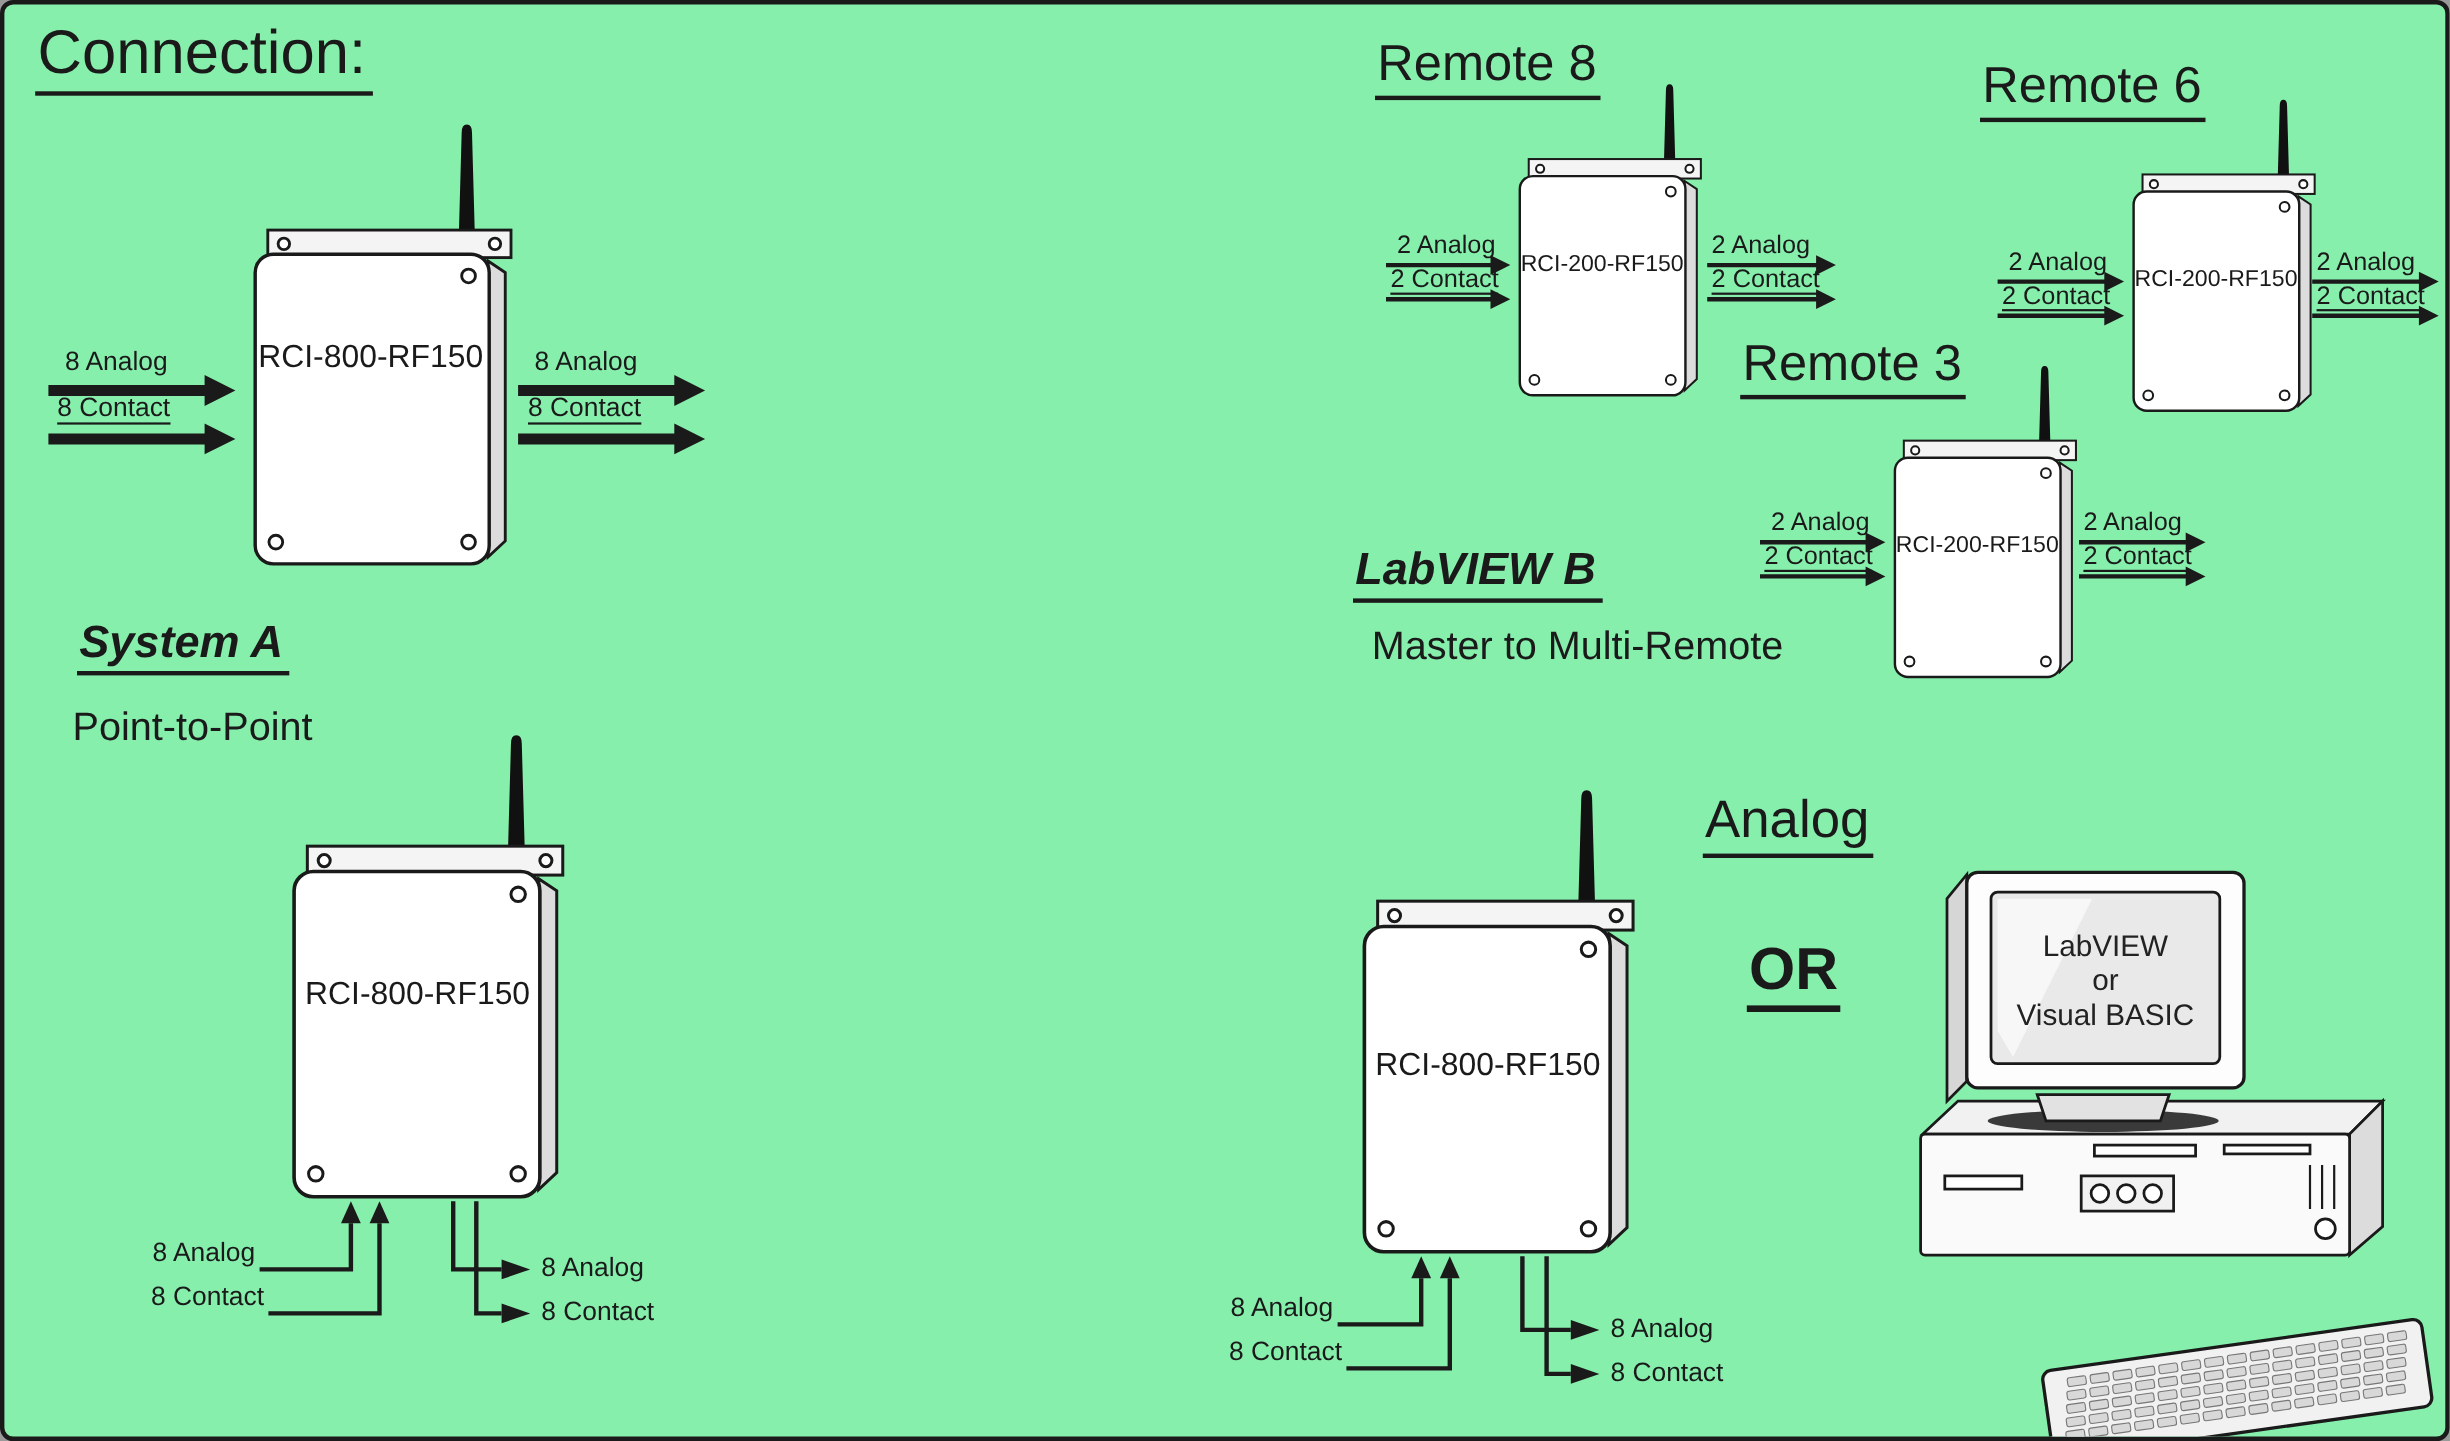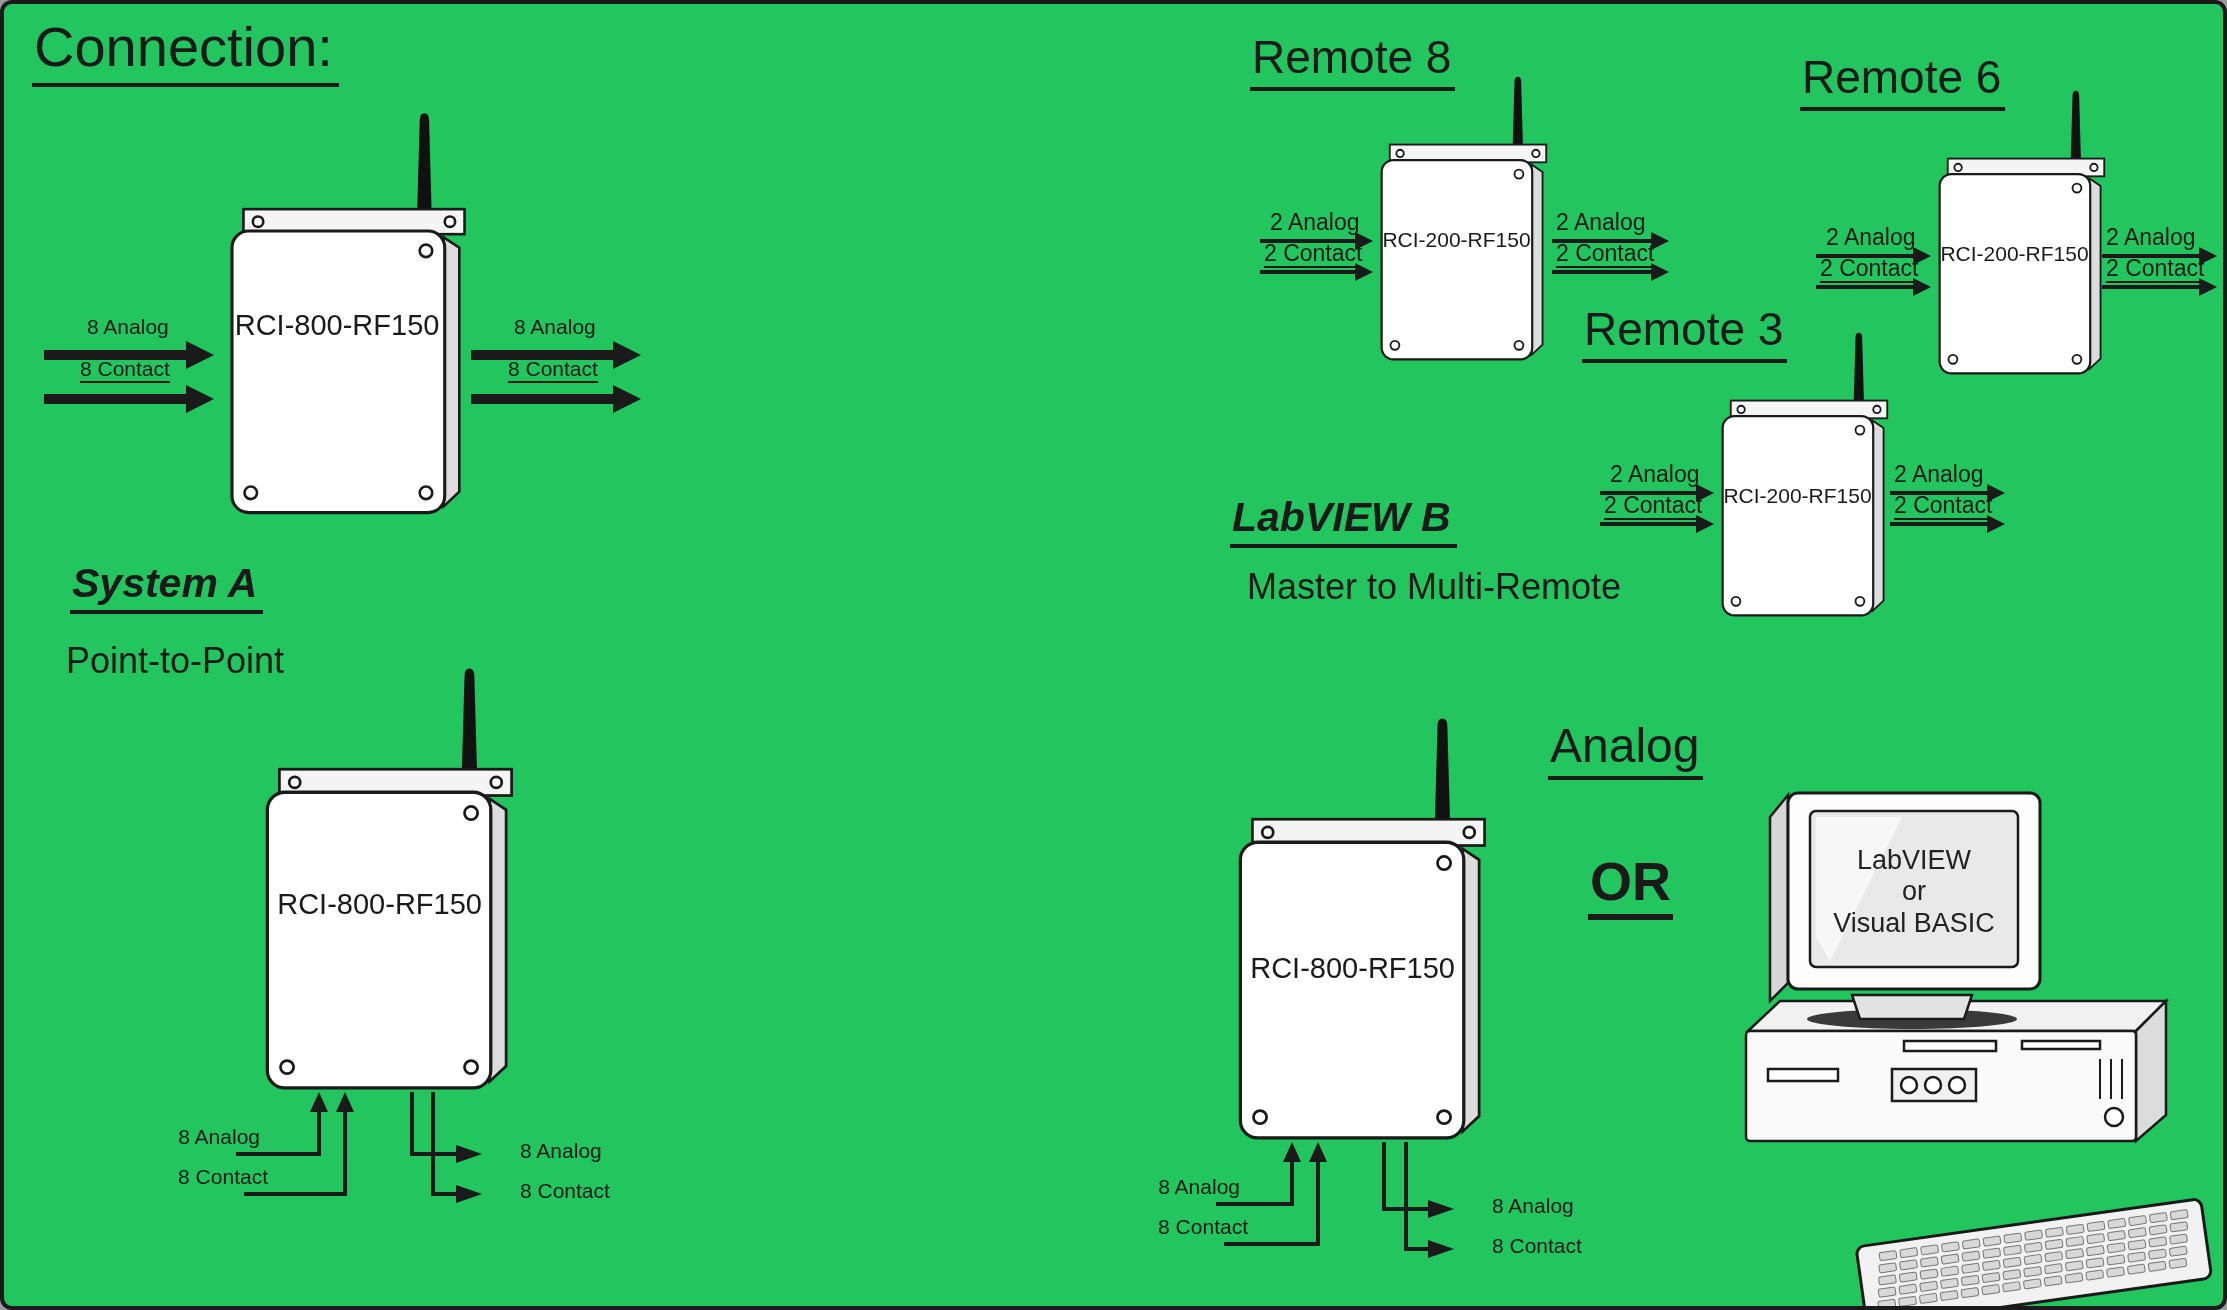--- a/index.html
+++ b/index.html
@@ -1,31 +1,31 @@
 <!DOCTYPE html>
 <html><head>
 <meta charset="utf-8">
 <style>
   * { margin:0; padding:0; box-sizing:border-box; }
   html,body { background:#9a9a9a; }
   body { font-family:"Liberation Sans", sans-serif; color:#1a1a1a; }
-  .canvas { position:relative; width:2227px; height:1310px; background:#22c55e;
+  .canvas { position:relative; width:2227px; height:1310px; background:#86efac;
             border:4px solid #1a1a1a; border-radius:12px; overflow:hidden; }
   .abs { position:absolute; }
 
   
   .title   { font-size:56px; border-bottom:4px solid #1a1a1a; padding:0 6px 4px 2px; display:inline-block; }
   .remote-h{ font-size:46px; border-bottom:4px solid #1a1a1a; padding:0 4px 3px 2px; display:inline-block; }
   .system-h{ font-size:41px; font-weight:bold; font-style:italic; border-bottom:4px solid #1a1a1a; padding:0 6px 3px 2px; display:inline-block; }
   .sub-h   { font-size:36px; }
   .master-h{ font-size:48px; border-bottom:4px solid #1a1a1a; padding:0 4px 3px 2px; display:inline-block; }
   .or-h    { font-size:54px; font-weight:bold; border-bottom:6px solid #1a1a1a; padding:0 2px 2px 2px; display:inline-block; }
 
   
-  .io-lg { font-size:21px; white-space:nowrap; line-height:1.05;margin-left:28px; }
+  .io-lg { font-size:24px; white-space:nowrap; line-height:1.05; }
   .io-sm { font-size:23px; white-space:nowrap; line-height:1.05; }
   .io-u  { border-bottom:2px solid #1a1a1a; padding-bottom:1px; display:inline-block; }
   .ra { text-align:right; }
 
   
   .device { pointer-events:none; }
   .dev-label { position:absolute; text-align:center; white-space:nowrap; }
 
   svg text.scr { font-family:"Liberation Sans", sans-serif; font-size:27px;
                  text-anchor:middle; fill:#222; stroke:none; }

